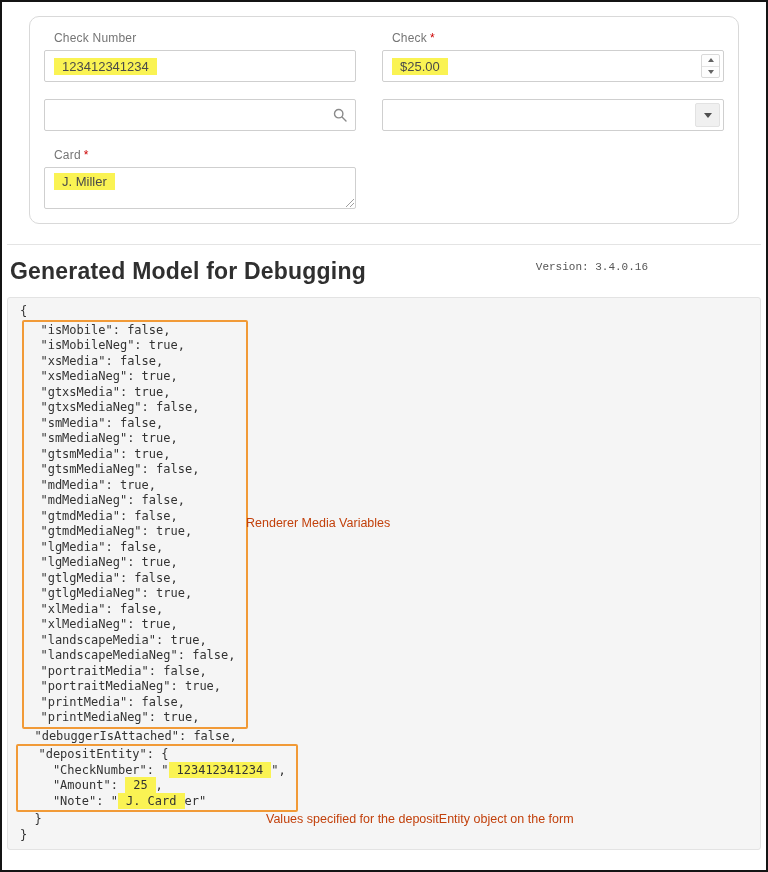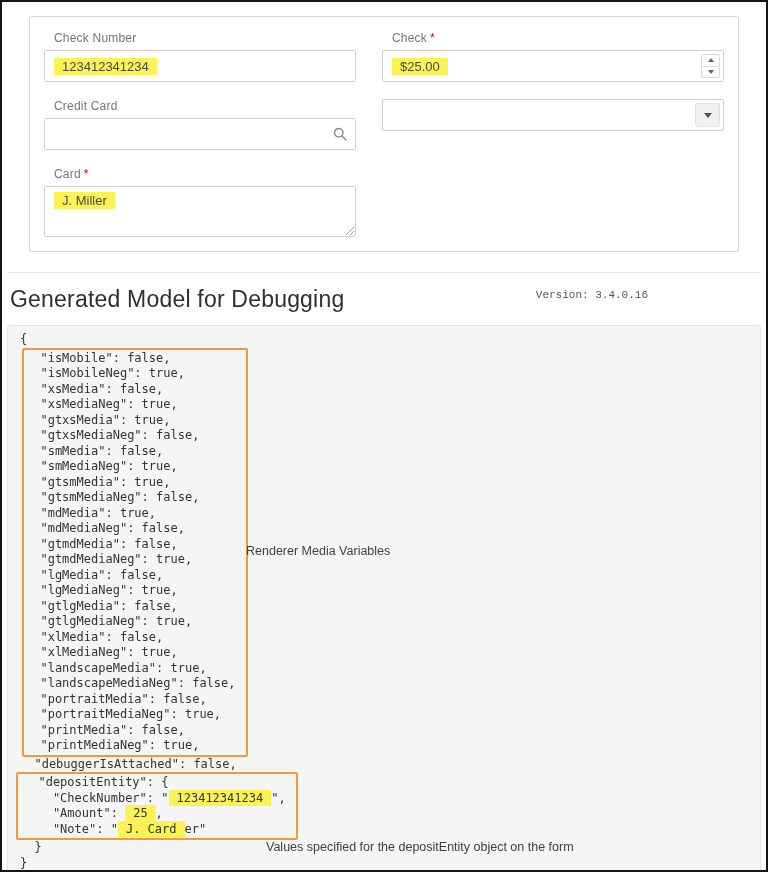--- a/index.html
+++ b/index.html
@@ -15,21 +15,21 @@
     background:#fff;
     border:2px solid #141414;
     font-family:"Liberation Sans", sans-serif;
     padding:6px 5px;
     overflow:hidden;
     color:#333;
   }
   
   .panel{
     border:1px solid #d9d9d9;
-    border-radius:2px;
+    border-radius:10px;
     margin:8px 22px 0 22px;
     padding:14px;
     background:#fff;
   }
   .form-grid{
     display:grid;
     grid-template-columns:312px 1fr;
     column-gap:26px;
     row-gap:17px;
   }
@@ -68,21 +68,21 @@
   .search-wrap{ position:absolute; right:8px; top:0; bottom:0; display:flex; align-items:center; }
   
   .select-btn{
     position:absolute; right:3px; top:3px; bottom:3px; width:25px;
     background:#f0f0f0; border:1px solid #e2e2e2; border-radius:2px;
     display:flex; align-items:center; justify-content:center; cursor:pointer;
   }
   .dd-arrow{ width:0; height:0; border-left:4px solid transparent; border-right:4px solid transparent; border-top:5px solid #4f4f4f; }
   
   .textarea{
-    height:51px;
+    height:42px;
     border:1px solid #cfcfcf;
     border-radius:2px;
     padding:6px 9px;
     font-size:13px;
     color:#4a4a4a;
     position:relative;
     background:#fff;
   }
   .resize{
     position:absolute; right:1px; bottom:1px; width:10px; height:10px;
@@ -92,21 +92,21 @@
     cursor:nwse-resize;
   }
   
   .debug-header{
     display:flex; justify-content:space-between; align-items:flex-start;
     border-top:1px solid #e4e4e4;
     margin-top:20px;
     padding:13px 3px 12px 3px;
   }
   .debug-header h1{
-    font-size:23px; font-weight:400; color:#2f2f2f; letter-spacing:.2px;
+    font-size:23px; font-weight:700; color:#2f2f2f; letter-spacing:.2px;
   }
   .version{ font-size:11px; color:#555; margin-top:3px; padding-right:110px;font-family:Liberation Mono, monospace; }
   
   .code-block{
     position:relative;
     background:#f5f5f5;
     border:1px solid #e3e3e3;
     border-radius:3px;
     padding:6px 10px 6px 12px;
     font-family:"DejaVu Sans Mono", monospace;
@@ -121,21 +121,21 @@
     width:-moz-fit-content;
     width:fit-content;
     padding:1px 10px 1px 2px;
   }
   .box-media{ margin-left:2px; }
   .box-deposit{ margin-left:-4px; padding-left:6px; }
   .ann{
     position:absolute;
     font-family:"Liberation Sans", sans-serif;
     font-size:12.5px;
-    color:#404040;
+    color:#c2410c;
     white-space:nowrap;
   }
   .ann-media{ left:238px; top:218px; }
   .ann-deposit{ left:258px; top:478px;margin-top:36px; }
 </style>
 </head>
 <body>
 
 <div class="page">
 
@@ -162,23 +162,20 @@
               <span class="arr up"></span>
             </div>
             <div class="spin-btn">
               <span class="arr down"></span>
             </div>
           </div>
         </div>
       </div>
 
       <div class="field">
-        <div class="f-label">
-          <span>Credit Card</span>
-        </div>
         <div class="input">
           <span></span>
           <span class="search-wrap">
             <svg width="14" height="14" viewBox="0 0 14 14">
               <circle cx="5.7" cy="5.7" r="4.2" fill="none" stroke="#8a8a8a" stroke-width="1.4"></circle>
               <line x1="9" y1="9" x2="13" y2="13" stroke="#8a8a8a" stroke-width="1.4" stroke-linecap="round"></line>
             </svg>
           </span>
         </div>
       </div>

